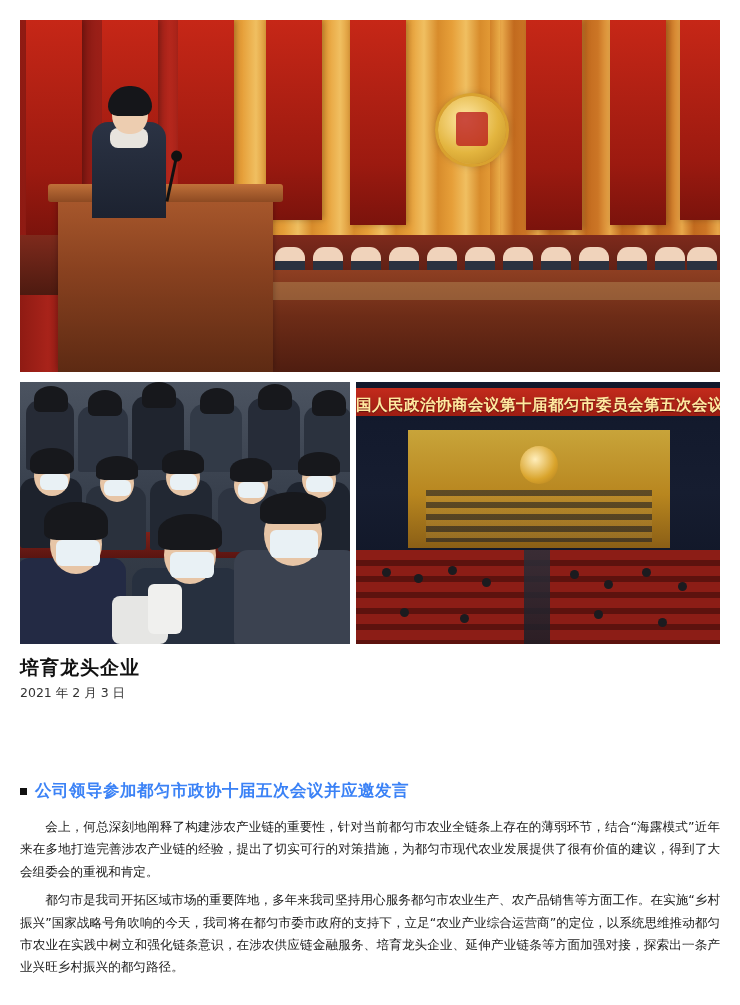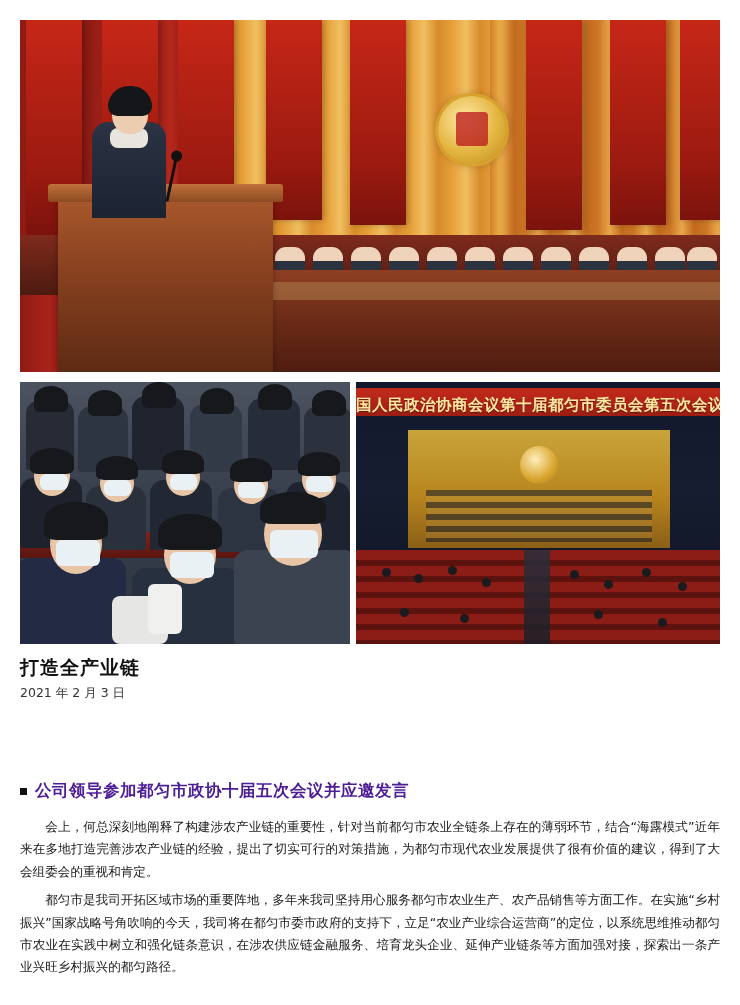--- a/index.html
+++ b/index.html
@@ -361,21 +361,21 @@
     left: 20px;
     top: 780px;
     width: 700px;
   }
   .headline {
     display: flex;
     align-items: center;
     gap: 8px;
     font-size: 16.5px;
     font-weight: 700;
-    color: #4c1d95;
+    color: #3b82f6;
     letter-spacing: .5px;
     font-family: "DejaVu Sans", "Liberation Sans", sans-serif;
   }
   .headline .bullet {
     display: inline-block;
     width: 7px;
     height: 7px;
     background: #111;
     flex: 0 0 auto;
   }
@@ -520,21 +520,21 @@
     <div class="head-dot" style="left:214px; top:188px;"></div>
     <div class="head-dot" style="left:248px; top:198px;"></div>
     <div class="head-dot" style="left:286px; top:186px;"></div>
     <div class="head-dot" style="left:322px; top:200px;"></div>
     <div class="head-dot" style="left:44px;  top:226px;"></div>
     <div class="head-dot" style="left:104px; top:232px;"></div>
     <div class="head-dot" style="left:238px; top:228px;"></div>
     <div class="head-dot" style="left:302px; top:236px;"></div>
   </div>
 
-  <div class="dept">打造全产业链</div>
+  <div class="dept">培育龙头企业</div>
   <div class="date">2021 年 2 月 3 日</div>
 
   <div class="article">
     <div class="headline">
       <span class="bullet"></span>
       <span>公司领导参加都匀市政协十届五次会议并应邀发言</span>
     </div>
     <div class="body">
       <p>会上，何总深刻地阐释了构建涉农产业链的重要性，针对当前都匀市农业全链条上存在的薄弱环节，结合“海露模式”近年来在多地打造完善涉农产业链的经验，提出了切实可行的对策措施，为都匀市现代农业发展提供了很有价值的建议，得到了大会组委会的重视和肯定。</p>
       <p>都匀市是我司开拓区域市场的重要阵地，多年来我司坚持用心服务都匀市农业生产、农产品销售等方面工作。在实施“乡村振兴”国家战略号角吹响的今天，我司将在都匀市委市政府的支持下，立足“农业产业综合运营商”的定位，以系统思维推动都匀市农业在实践中树立和强化链条意识，在涉农供应链金融服务、培育龙头企业、延伸产业链条等方面加强对接，探索出一条产业兴旺乡村振兴的都匀路径。</p>

